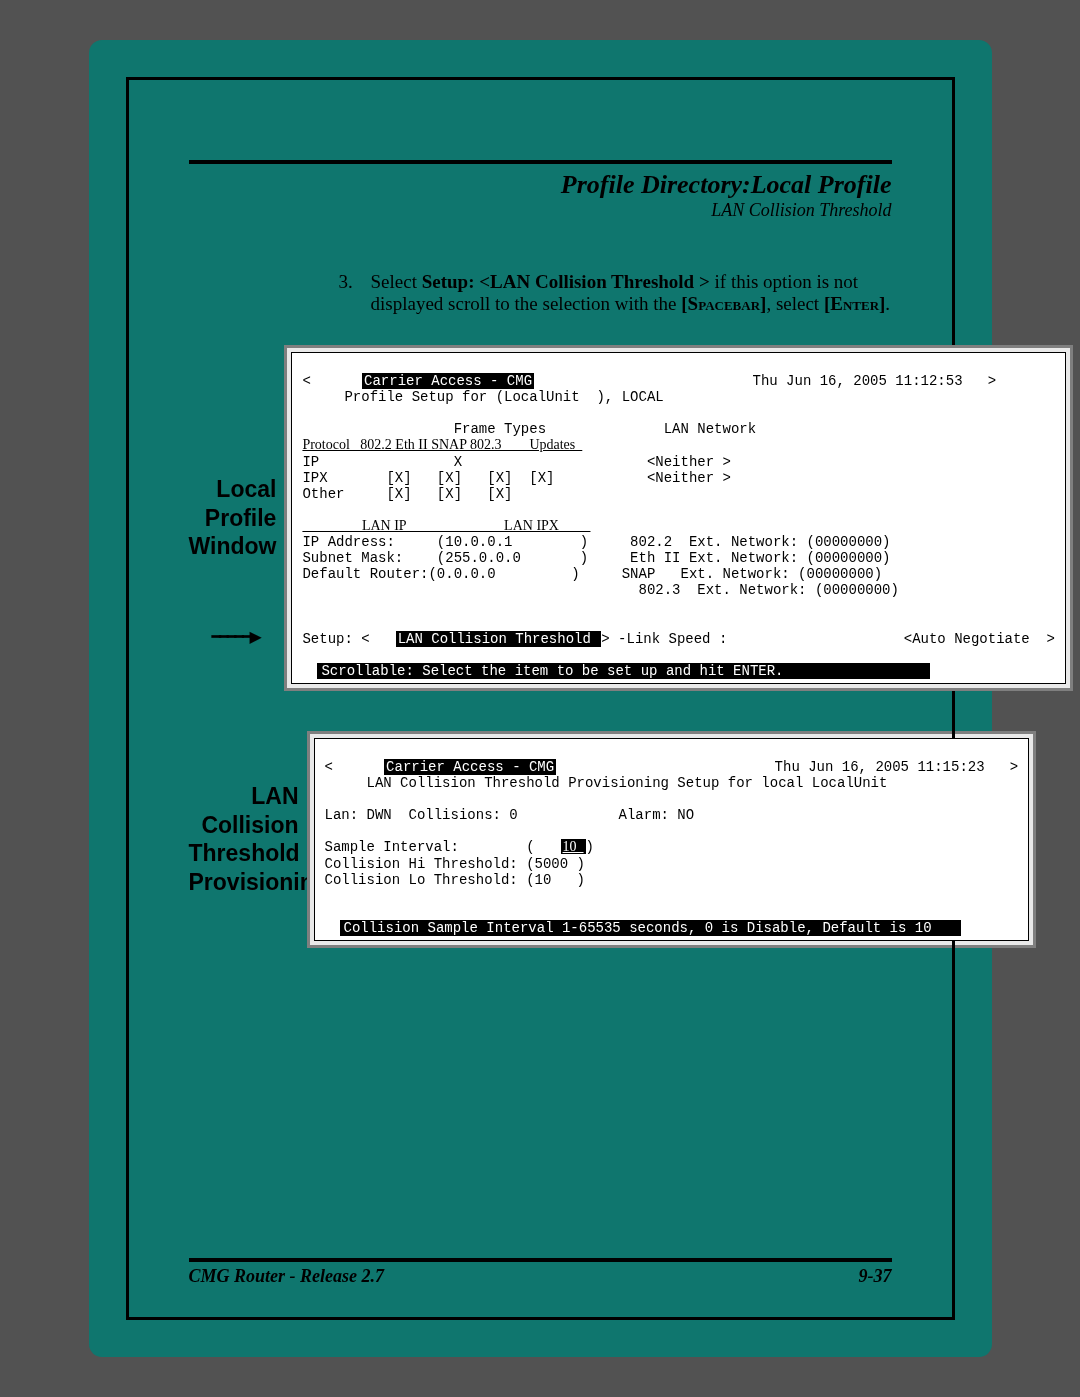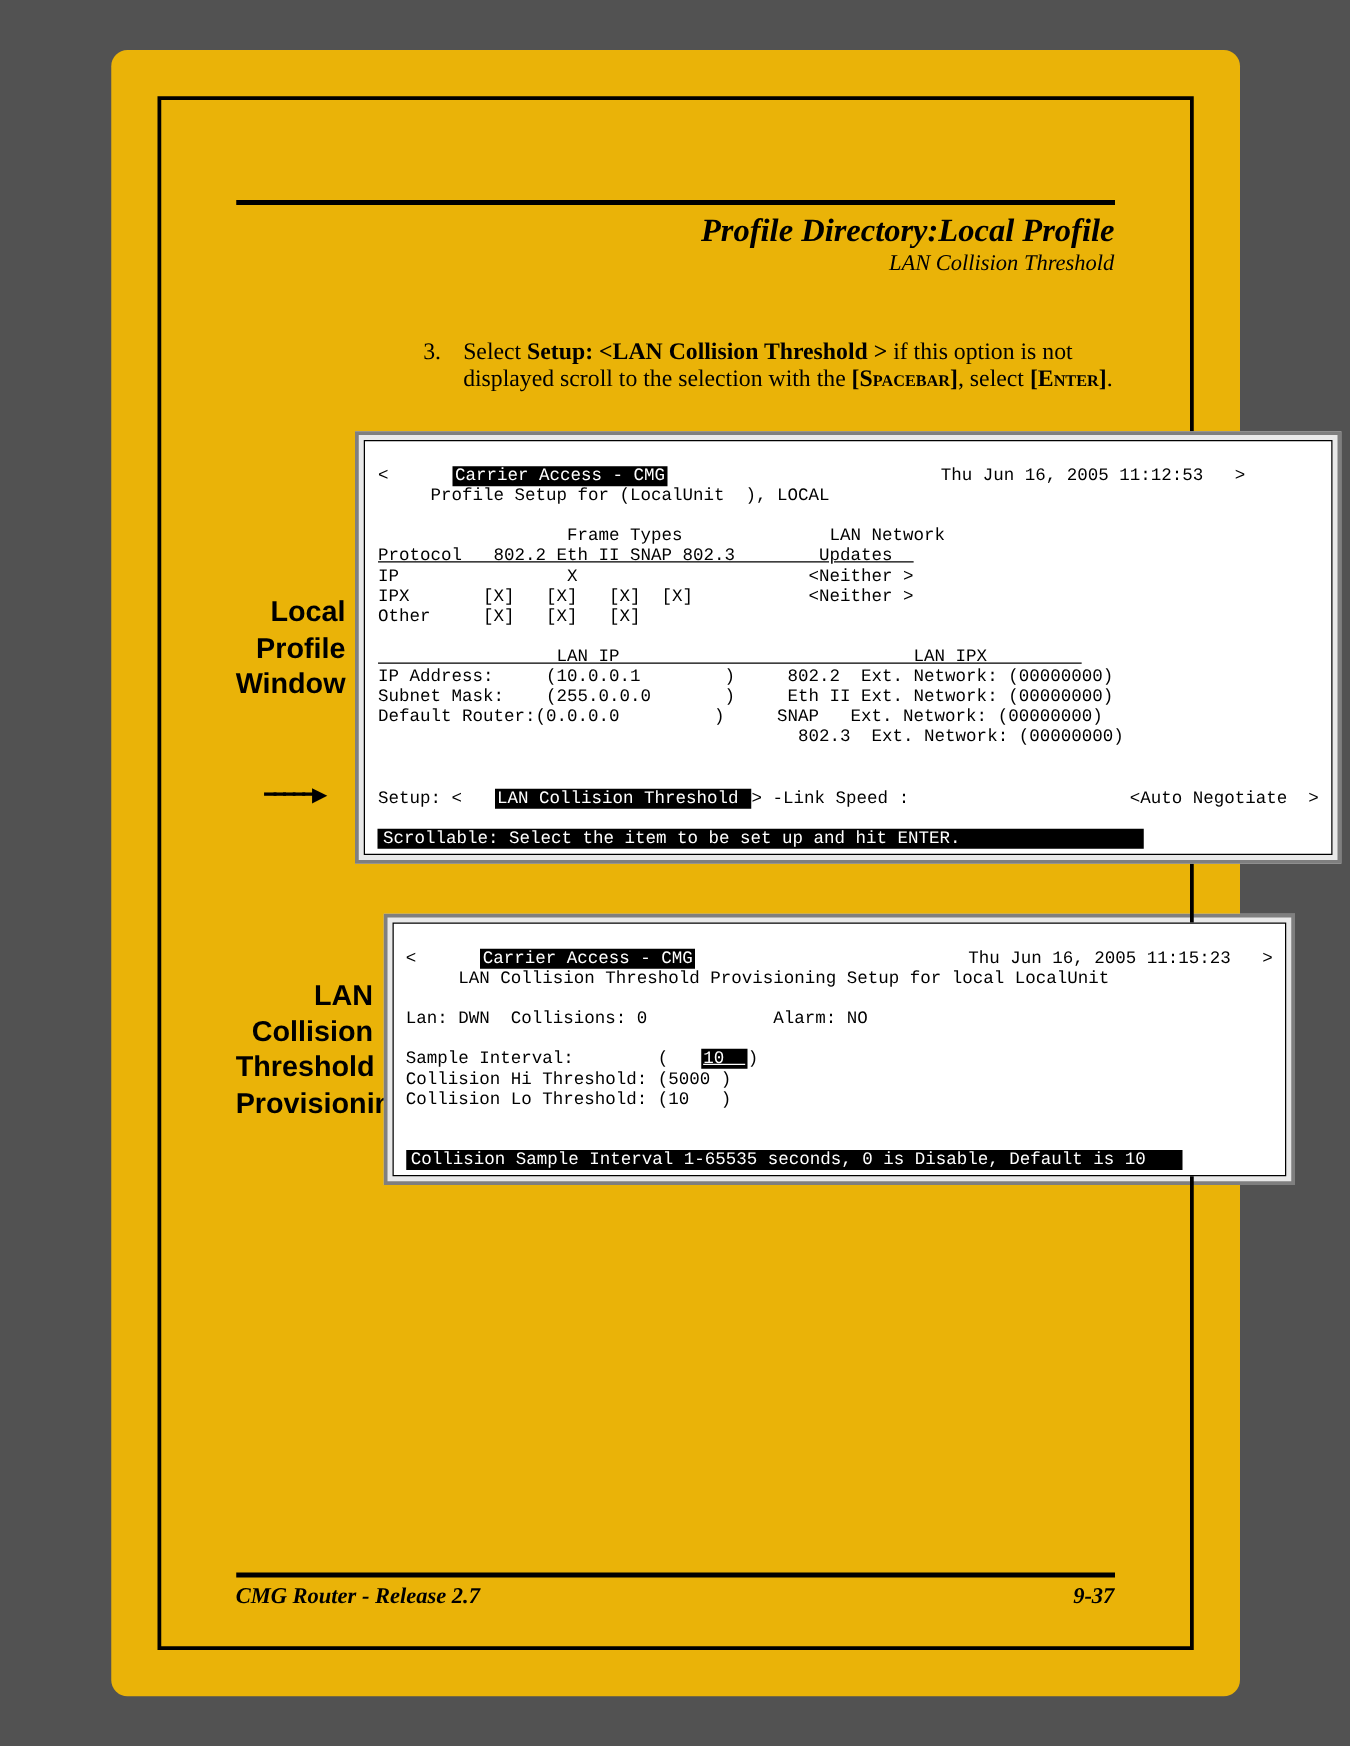--- a/index.html
+++ b/index.html
@@ -5,21 +5,21 @@
   body {
     margin: 0;
     background: #525252;
     font-family: "Times New Roman", Times, serif;
     display: flex;
     justify-content: center;
   }
   .page {
     width: 903px;
     min-height: 1317px;
-    background: #eab308;
+    background: #0f766e;
     margin: 40px 0;
     padding: 120px 100px 60px 100px;
     box-sizing: border-box;
     position: relative;
     outline: 3px solid #000;
     outline-offset: -40px;
     border-radius: 13px;
   }
   .header-block {
     text-align: right;
@@ -77,25 +77,26 @@
     white-space: pre;
     position: relative;
     overflow: hidden;
   }
   .inv {
     background: #000;
     color: #fff;
     padding: 0 2px;
     margin-left: 26px;
   }
-  .ul { text-decoration: underline; }
+  .ul { text-decoration: underline; font-family: Liberation Serif, serif; }
   .status-bar {
     background: #000;
     color: #fff;
     padding: 0 4px;
+    margin-left: 15px;
   }
   .footer {
     position:absolute;
     bottom:70px;
     left:100px;
     right:100px;
   }
   .footer-rule {
     border-top: 4px solid #000;
     margin-bottom:4px;

